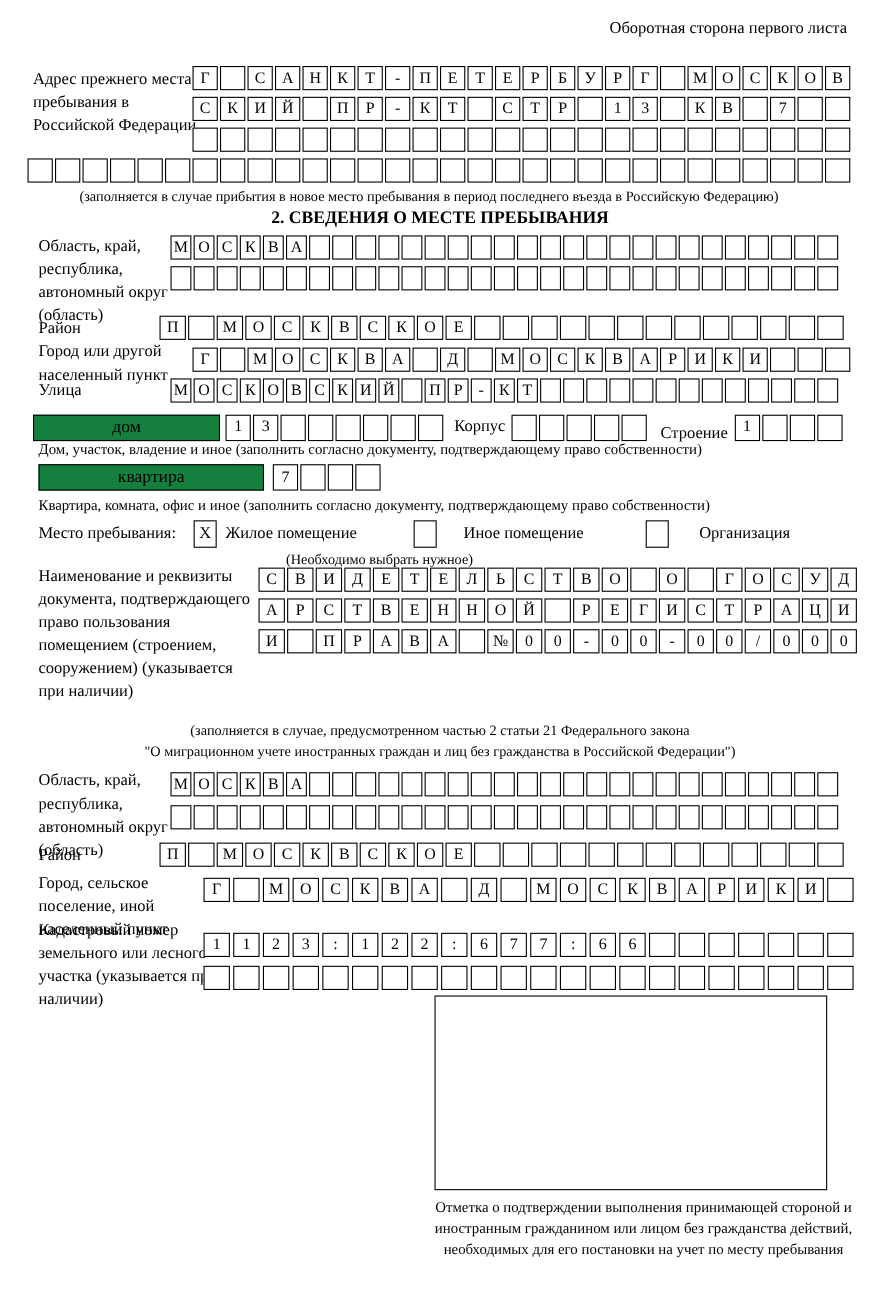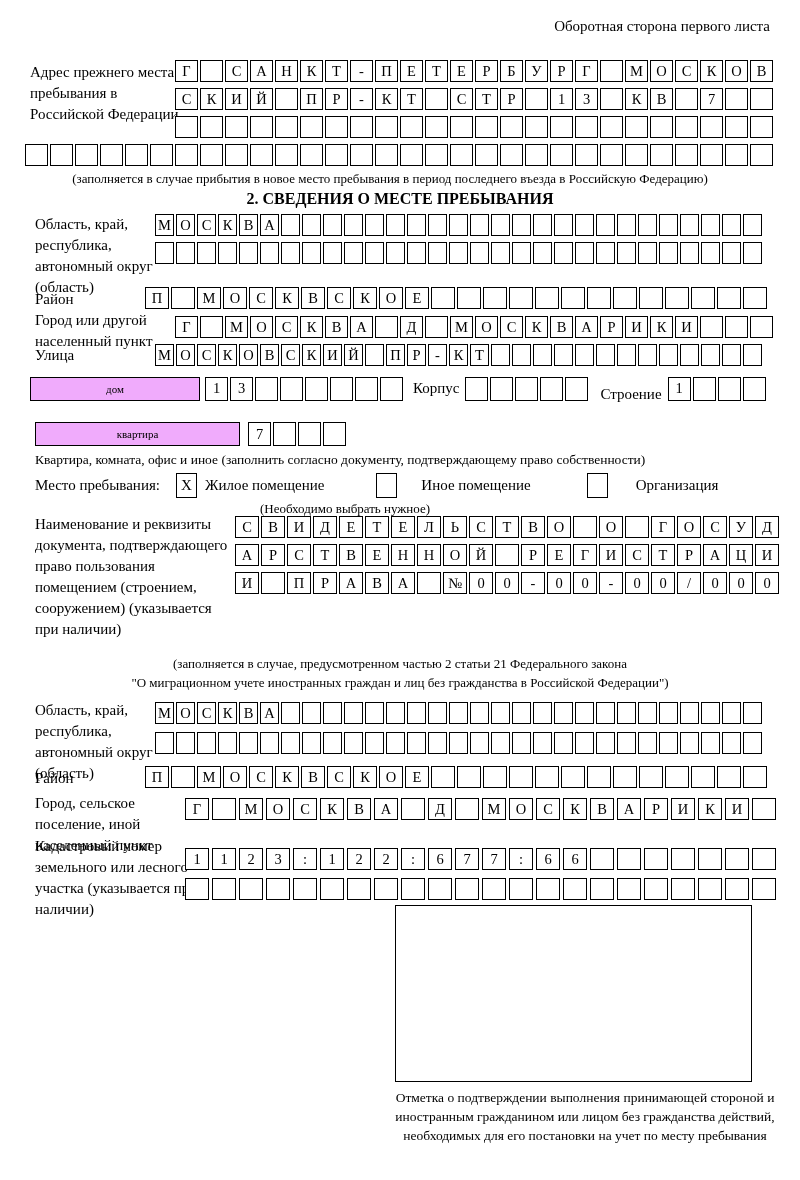--- a/index.html
+++ b/index.html
@@ -14,21 +14,21 @@
   .cells .cell{box-sizing:border-box;flex:none;border:1.4px solid #000;height:22px;
         display:flex;align-items:center;justify-content:center;font-size:14.5px;background:#fff;}
   .w23 .cell{width:23px;}
   .w19 .cell{width:19px;}
   .w24 .cell{width:24px;}
   .g3{gap:3px;}
   .rowset{display:flex;flex-direction:column;gap:6px;}
   .rowset8{display:flex;flex-direction:column;gap:8px;}
   .flexline{display:flex;align-items:center;}
   .namedbox{box-sizing:border-box;border:1.4px solid #000;height:24px;display:flex;
-        align-items:center;justify-content:center;font-size:11px;background:#f0abfc;}
+        align-items:center;justify-content:center;font-size:16px;background:#15803d;}
   .cells.tall .cell{height:24px;}
   .checkbox{box-sizing:border-box;border:1.4px solid #000;width:21px;height:25px;flex:none;
         display:flex;align-items:center;justify-content:center;font-size:15px;background:#fff;}
   .stampbox{box-sizing:border-box;border:1.7px solid #000;background:#fff;}
 </style>
 </head>
 <body>
 
 <div class="page">
 
@@ -327,20 +327,21 @@
         <span class="cell"></span>
       </div>
     <div class="label" style="margin:12px 6px 0 12px;">Строение</div>
     <div class="cells w23 tall">
         <span class="cell">1</span>
         <span class="cell"></span>
         <span class="cell"></span>
         <span class="cell"></span>
       </div>
   </div>
+  <div class="abs" style="top:401px;left:35px;font-size:13.5px;">Дом, участок, владение и иное (заполнить согласно документу, подтверждающему право собственности)</div>
 
   <div class="abs flexline" style="top:422px;left:35px;">
     <div class="namedbox" style="width:205px;">квартира</div>
     <div class="cells w23 tall" style="margin-left:8px;">
         <span class="cell">7</span>
         <span class="cell"></span>
         <span class="cell"></span>
         <span class="cell"></span>
       </div>
   </div>

